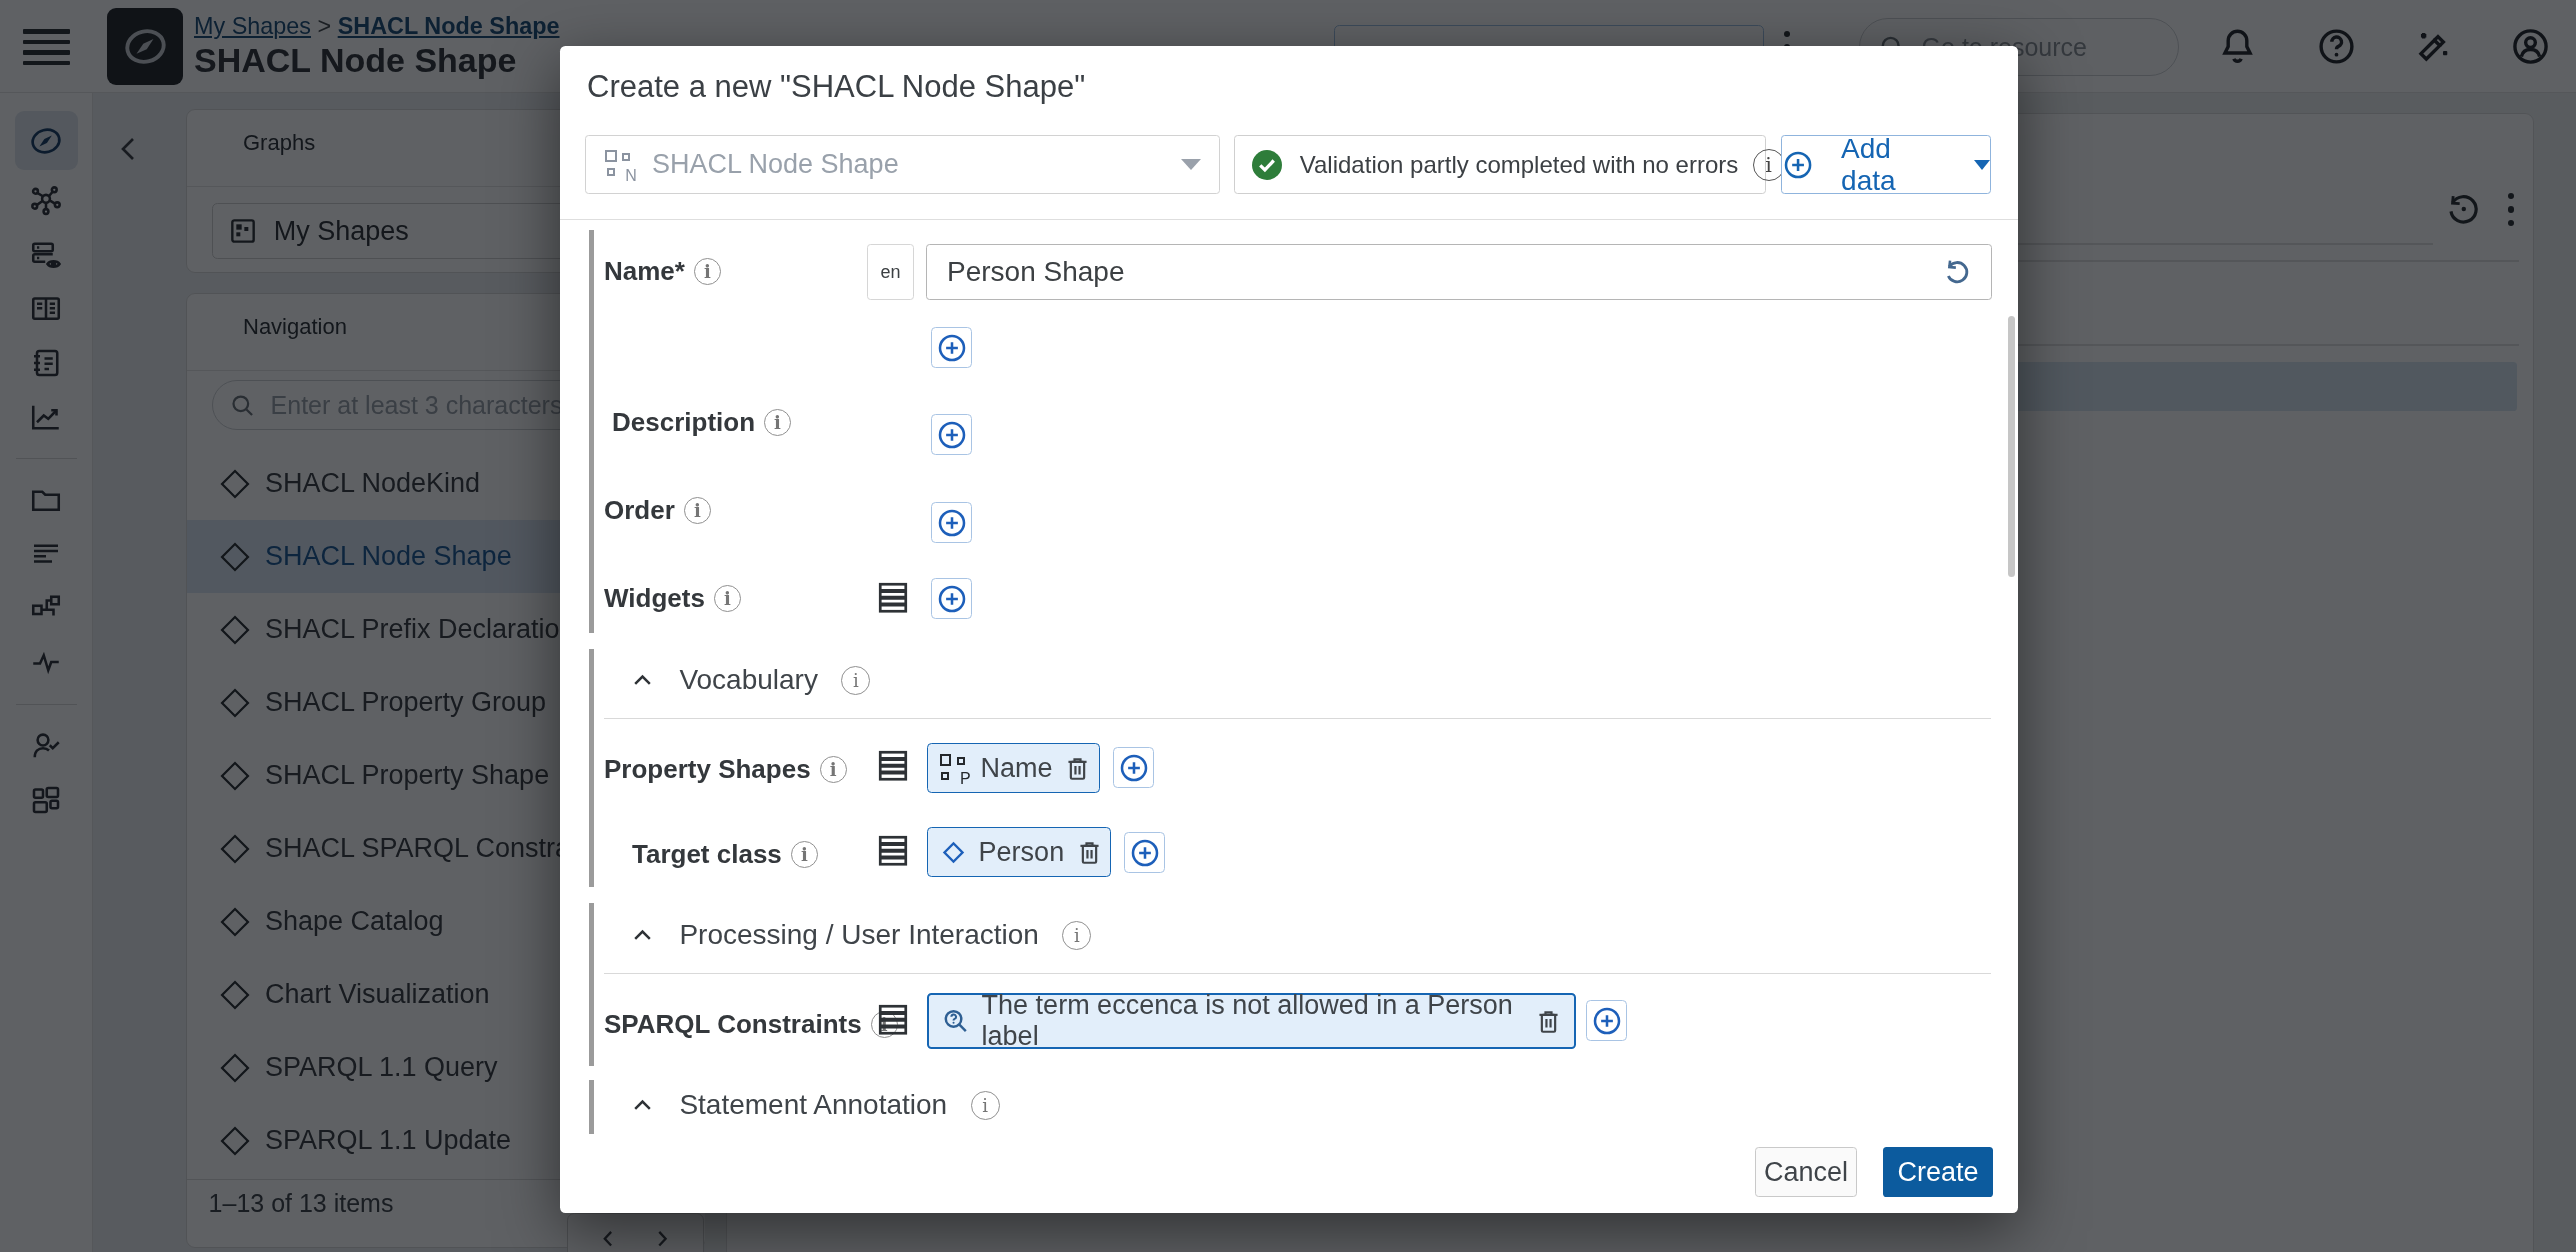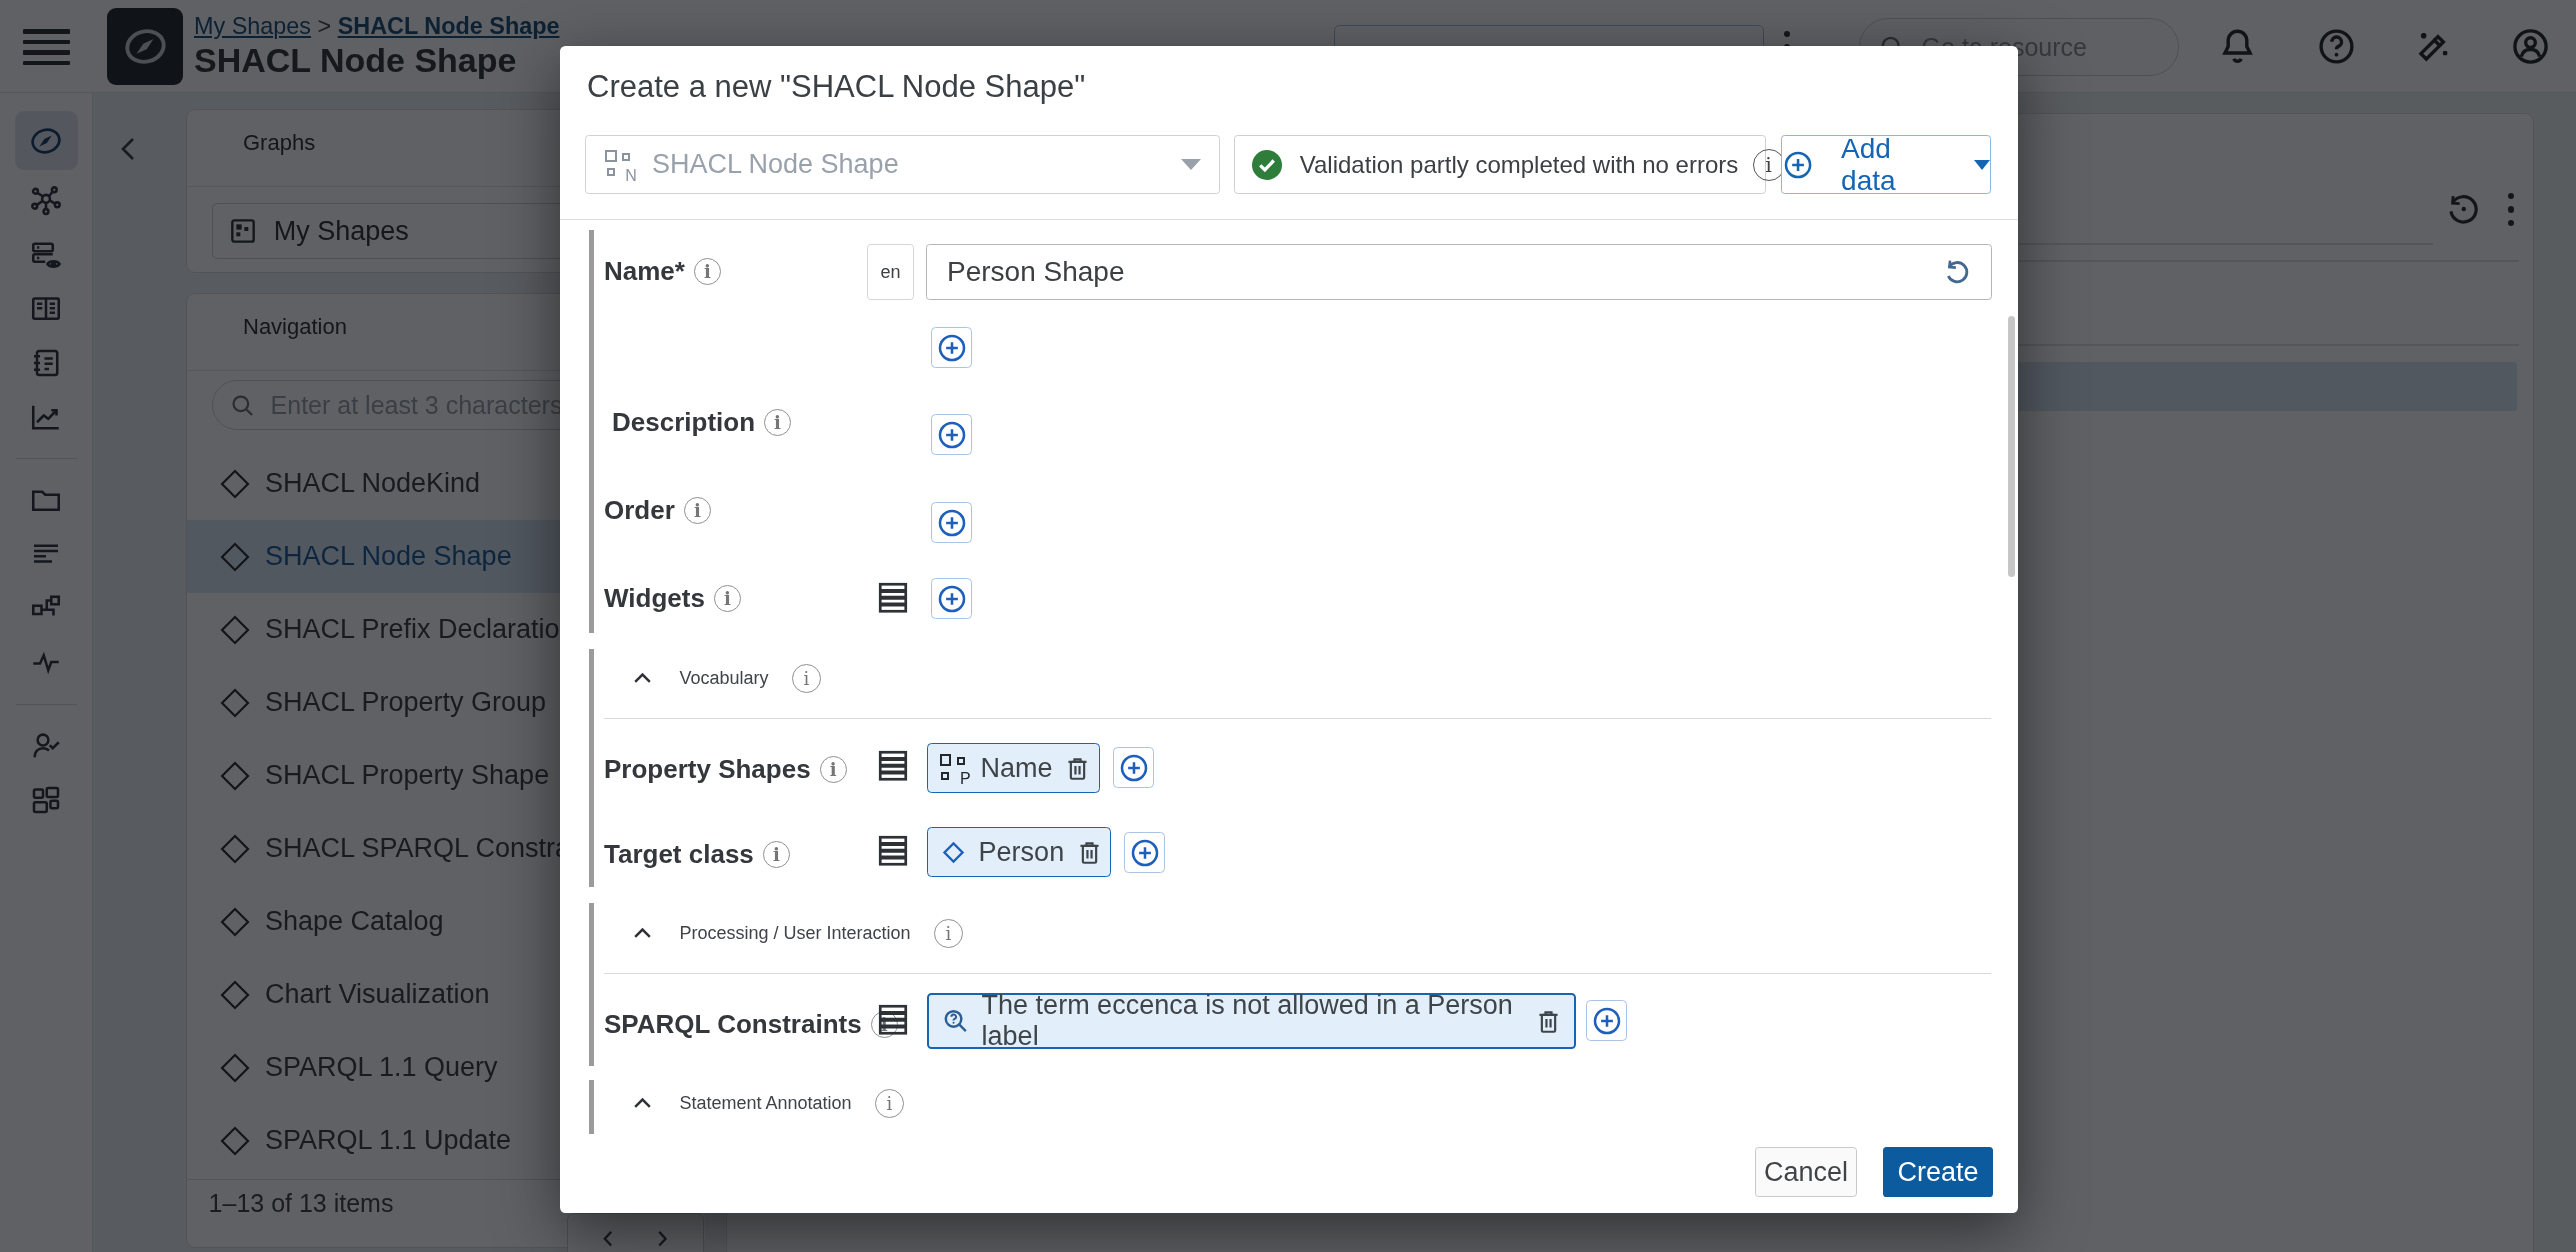--- a/index.html
+++ b/index.html
@@ -77,21 +77,21 @@
   .info{display:inline-flex;align-items:center;justify-content:center;width:27px;height:27px;border:1.8px solid #909090;border-radius:50%;color:#757575;font-family:"DejaVu Serif",serif;font-size:18px;font-style:normal;flex:0 0 auto;}
   .enchip{position:absolute;left:307px;top:198px;width:47px;height:56px;border:1.8px solid #d6d6d6;border-radius:3.6px;display:flex;align-items:center;justify-content:center;font-size:18px;color:#3c4043;background:#fff;}
   .textin{position:absolute;left:366px;top:198px;width:1066px;height:56px;border:1.8px solid #b5b5b5;border-radius:3.6px;background:#fff;display:flex;align-items:center;padding:0 18px;}
   .textin input{border:none;outline:none;flex:1;font-size:28px;color:#3c4043;background:transparent;}
   .undo{width:34px;height:34px;color:#44688f;cursor:pointer;flex:0 0 auto;}
   .plusbtn{position:absolute;width:41px;height:41px;border:1.8px solid #a9c4e4;border-radius:4.5px;background:#fff;display:flex;align-items:center;justify-content:center;color:#1d5fba;cursor:pointer;}
   .plusbtn svg{width:32px;height:32px;}
   .tbl{position:absolute;width:36px;height:41px;color:#2e3236;cursor:pointer;}
   .sect{position:absolute;display:flex;align-items:center;gap:23.4px;color:var(--grey-ink);}
   .sect .chev{width:27px;height:27px;color:#2e3236;cursor:pointer;}
-  .sect .slbl{font-size:18px;white-space:nowrap;}
+  .sect .slbl{font-size:28px;white-space:nowrap;}
   .chip{position:absolute;height:50px;border:1.8px solid #1565b3;border-radius:4.5px;background:#e2eefa;display:flex;align-items:center;gap:10.8px;padding:0 10.8px;font-size:27px;color:#3f4449;cursor:pointer;}
   .chip .trash{width:29px;height:29px;color:#3f4449;flex:0 0 auto;}
   .chip.strong{border-width:2.7px;height:56px;}
   .shape-glyph{position:relative;width:32px;height:32px;flex:0 0 auto;}
   .shape-glyph .sq{position:absolute;border:2.7px solid currentColor;}
   .shape-glyph .sa{left:0.9px;top:1.8px;width:11.7px;height:11.7px;}
   .shape-glyph .sb{left:18px;top:4.5px;width:8px;height:8px;}
   .shape-glyph .sc{left:2.7px;top:19px;width:8px;height:8px;}
   .shape-glyph .letter{position:absolute;right:-0.9px;bottom:-4.5px;font-size:16px;}
   .diamond-sm{width:29px;height:29px;flex:0 0 auto;color:#1d5fba;}
@@ -580,21 +580,21 @@
           </svg>
       </span>
     </div>
     <div class="plusbtn" style="left:553px;top:701px;">
       <svg viewBox="0 0 24 24" fill="none" stroke="currentColor" stroke-width="1.9">
           <circle cx="12" cy="12" r="9"></circle>
           <path d="M12 7.6 V16.4 M7.6 12 H16.4"></path>
         </svg>
     </div>
 
-    <div class="flabel" style="top:793px;">
+    <div class="flabel" style="top:793px;margin-left:28px;">
       <span>Target class</span>
         <span class="info">i</span>
     </div>
     <span class="tbl" style="left:315px;top:786px;">
       <svg viewBox="0 0 24 24" fill="none" stroke="currentColor" stroke-width="1.8">
           <rect x="3.5" y="3.5" width="17" height="18"></rect>
           <path d="M3.5 8 H20.5 M3.5 12.5 H20.5 M3.5 17 H20.5" stroke-width="2.6"></path>
         </svg>
     </span>
     <div class="chip" style="left:367px;top:781px;width:184px;">

